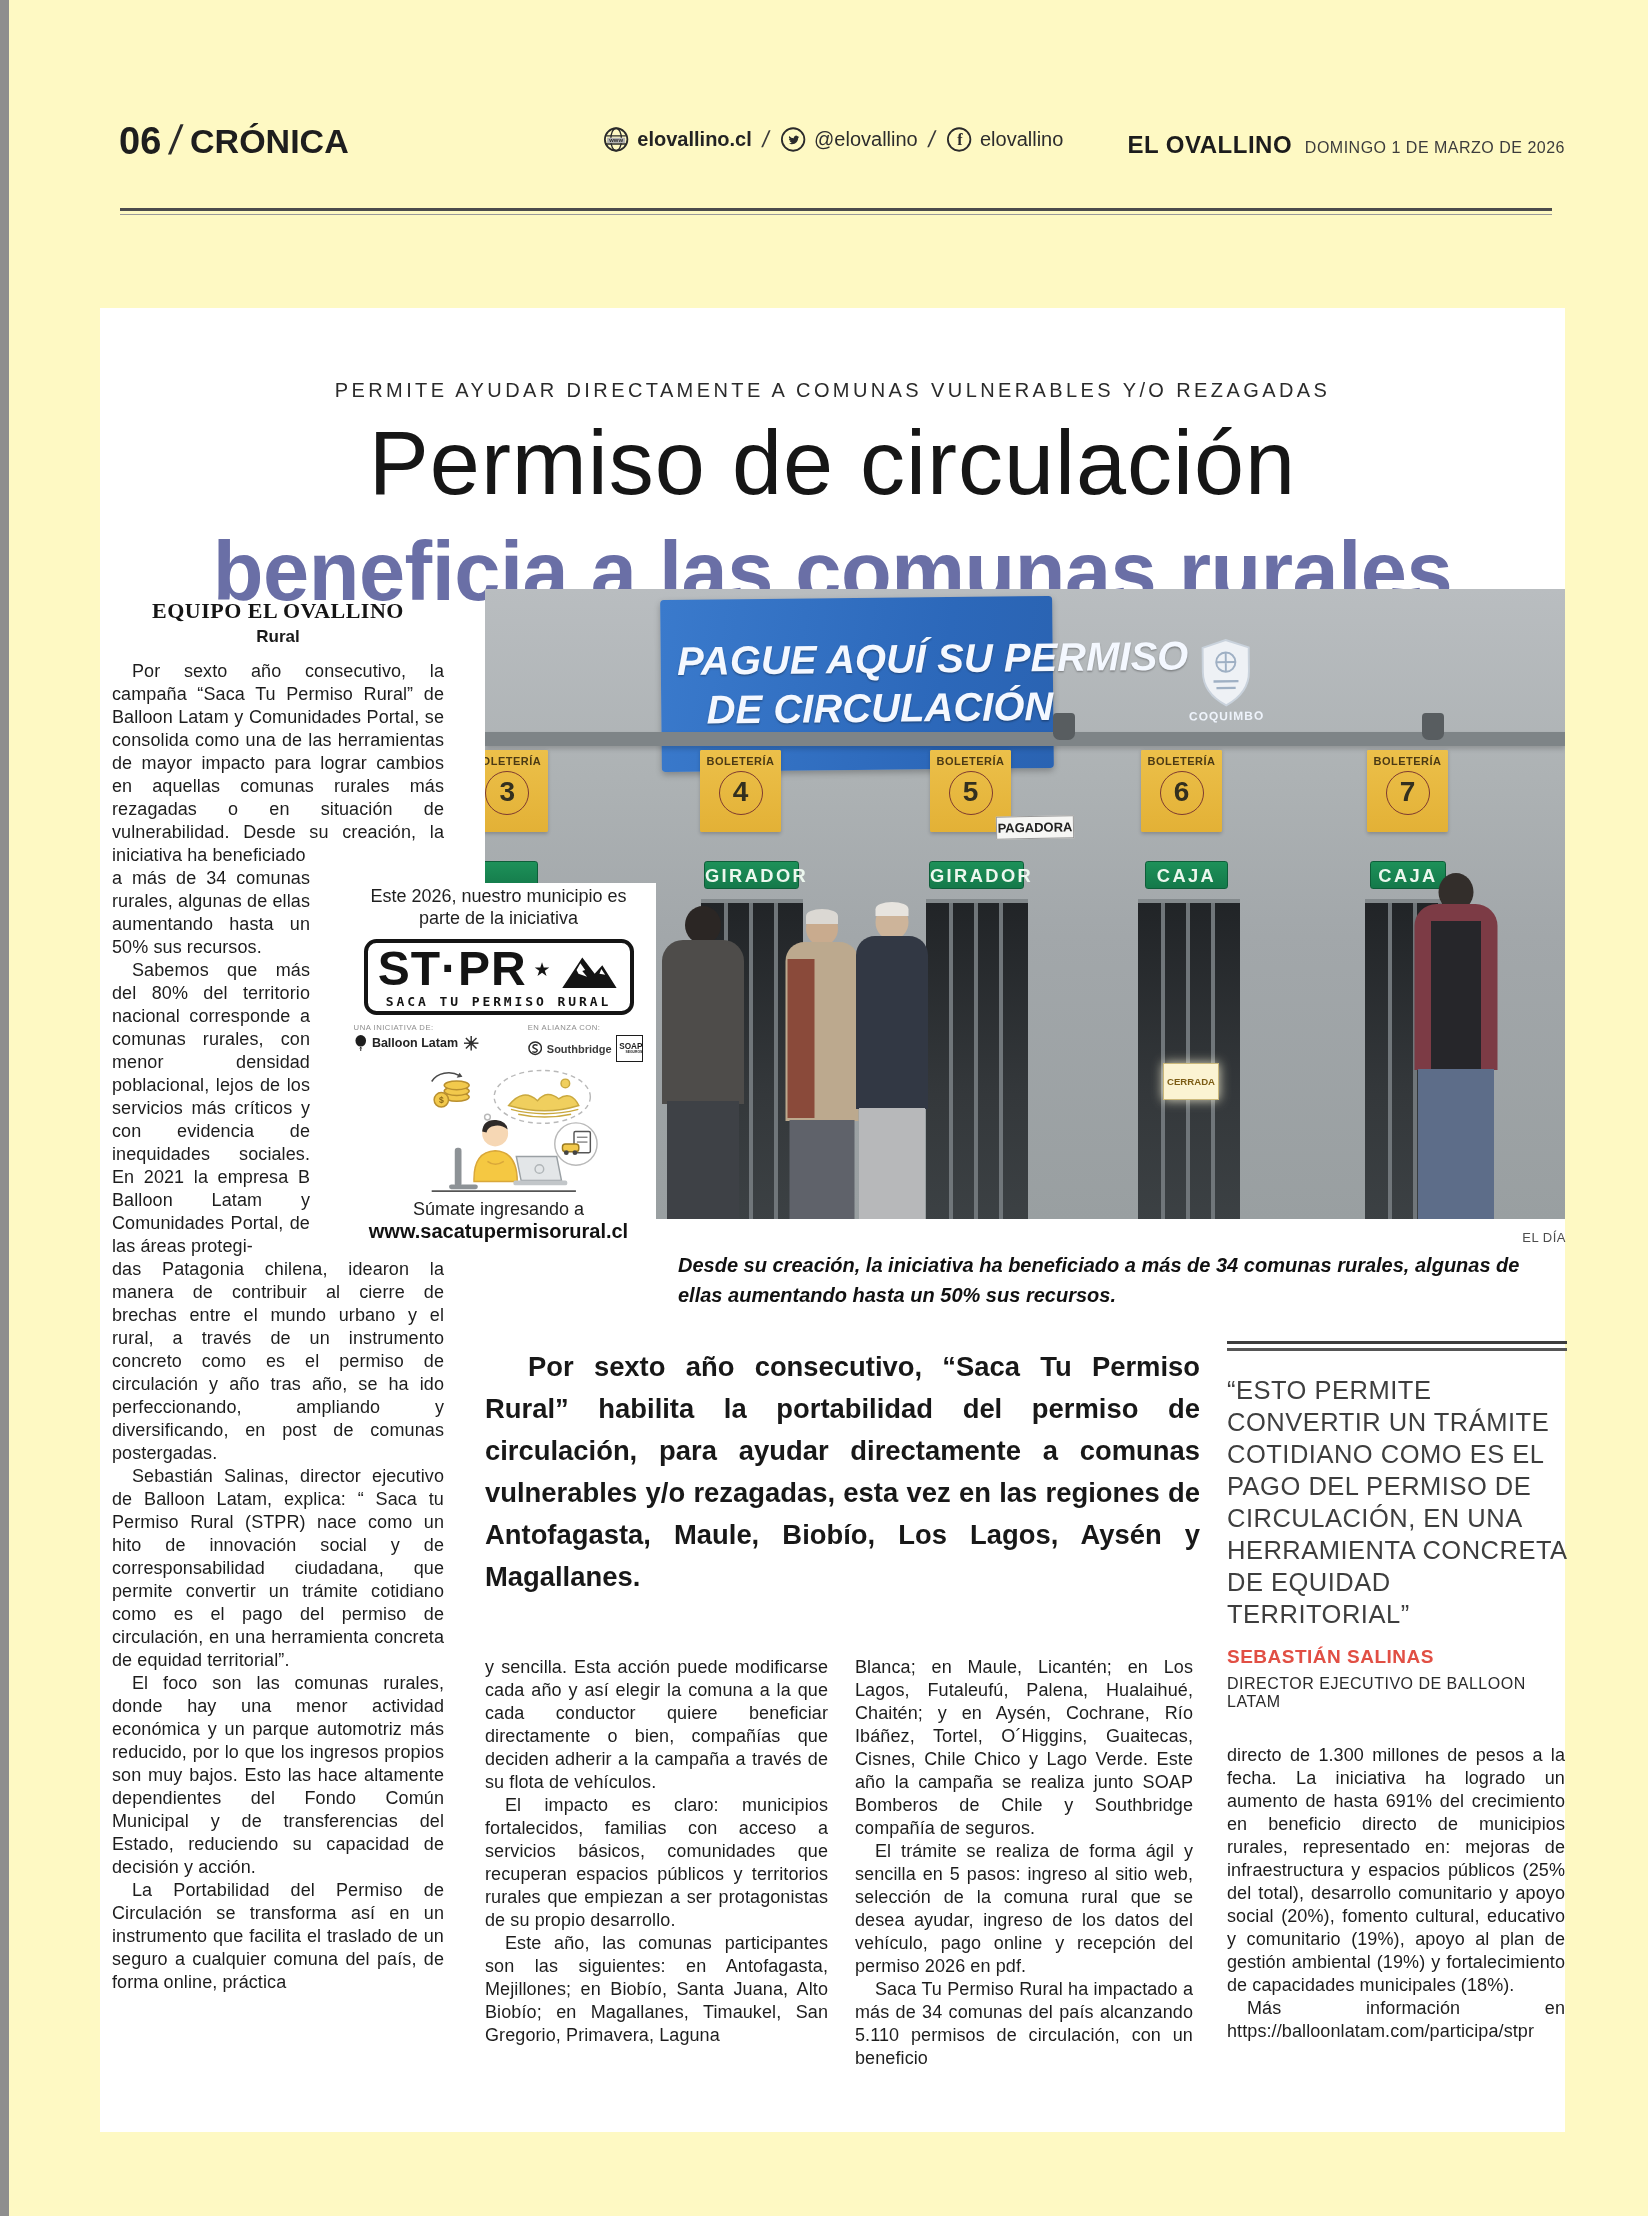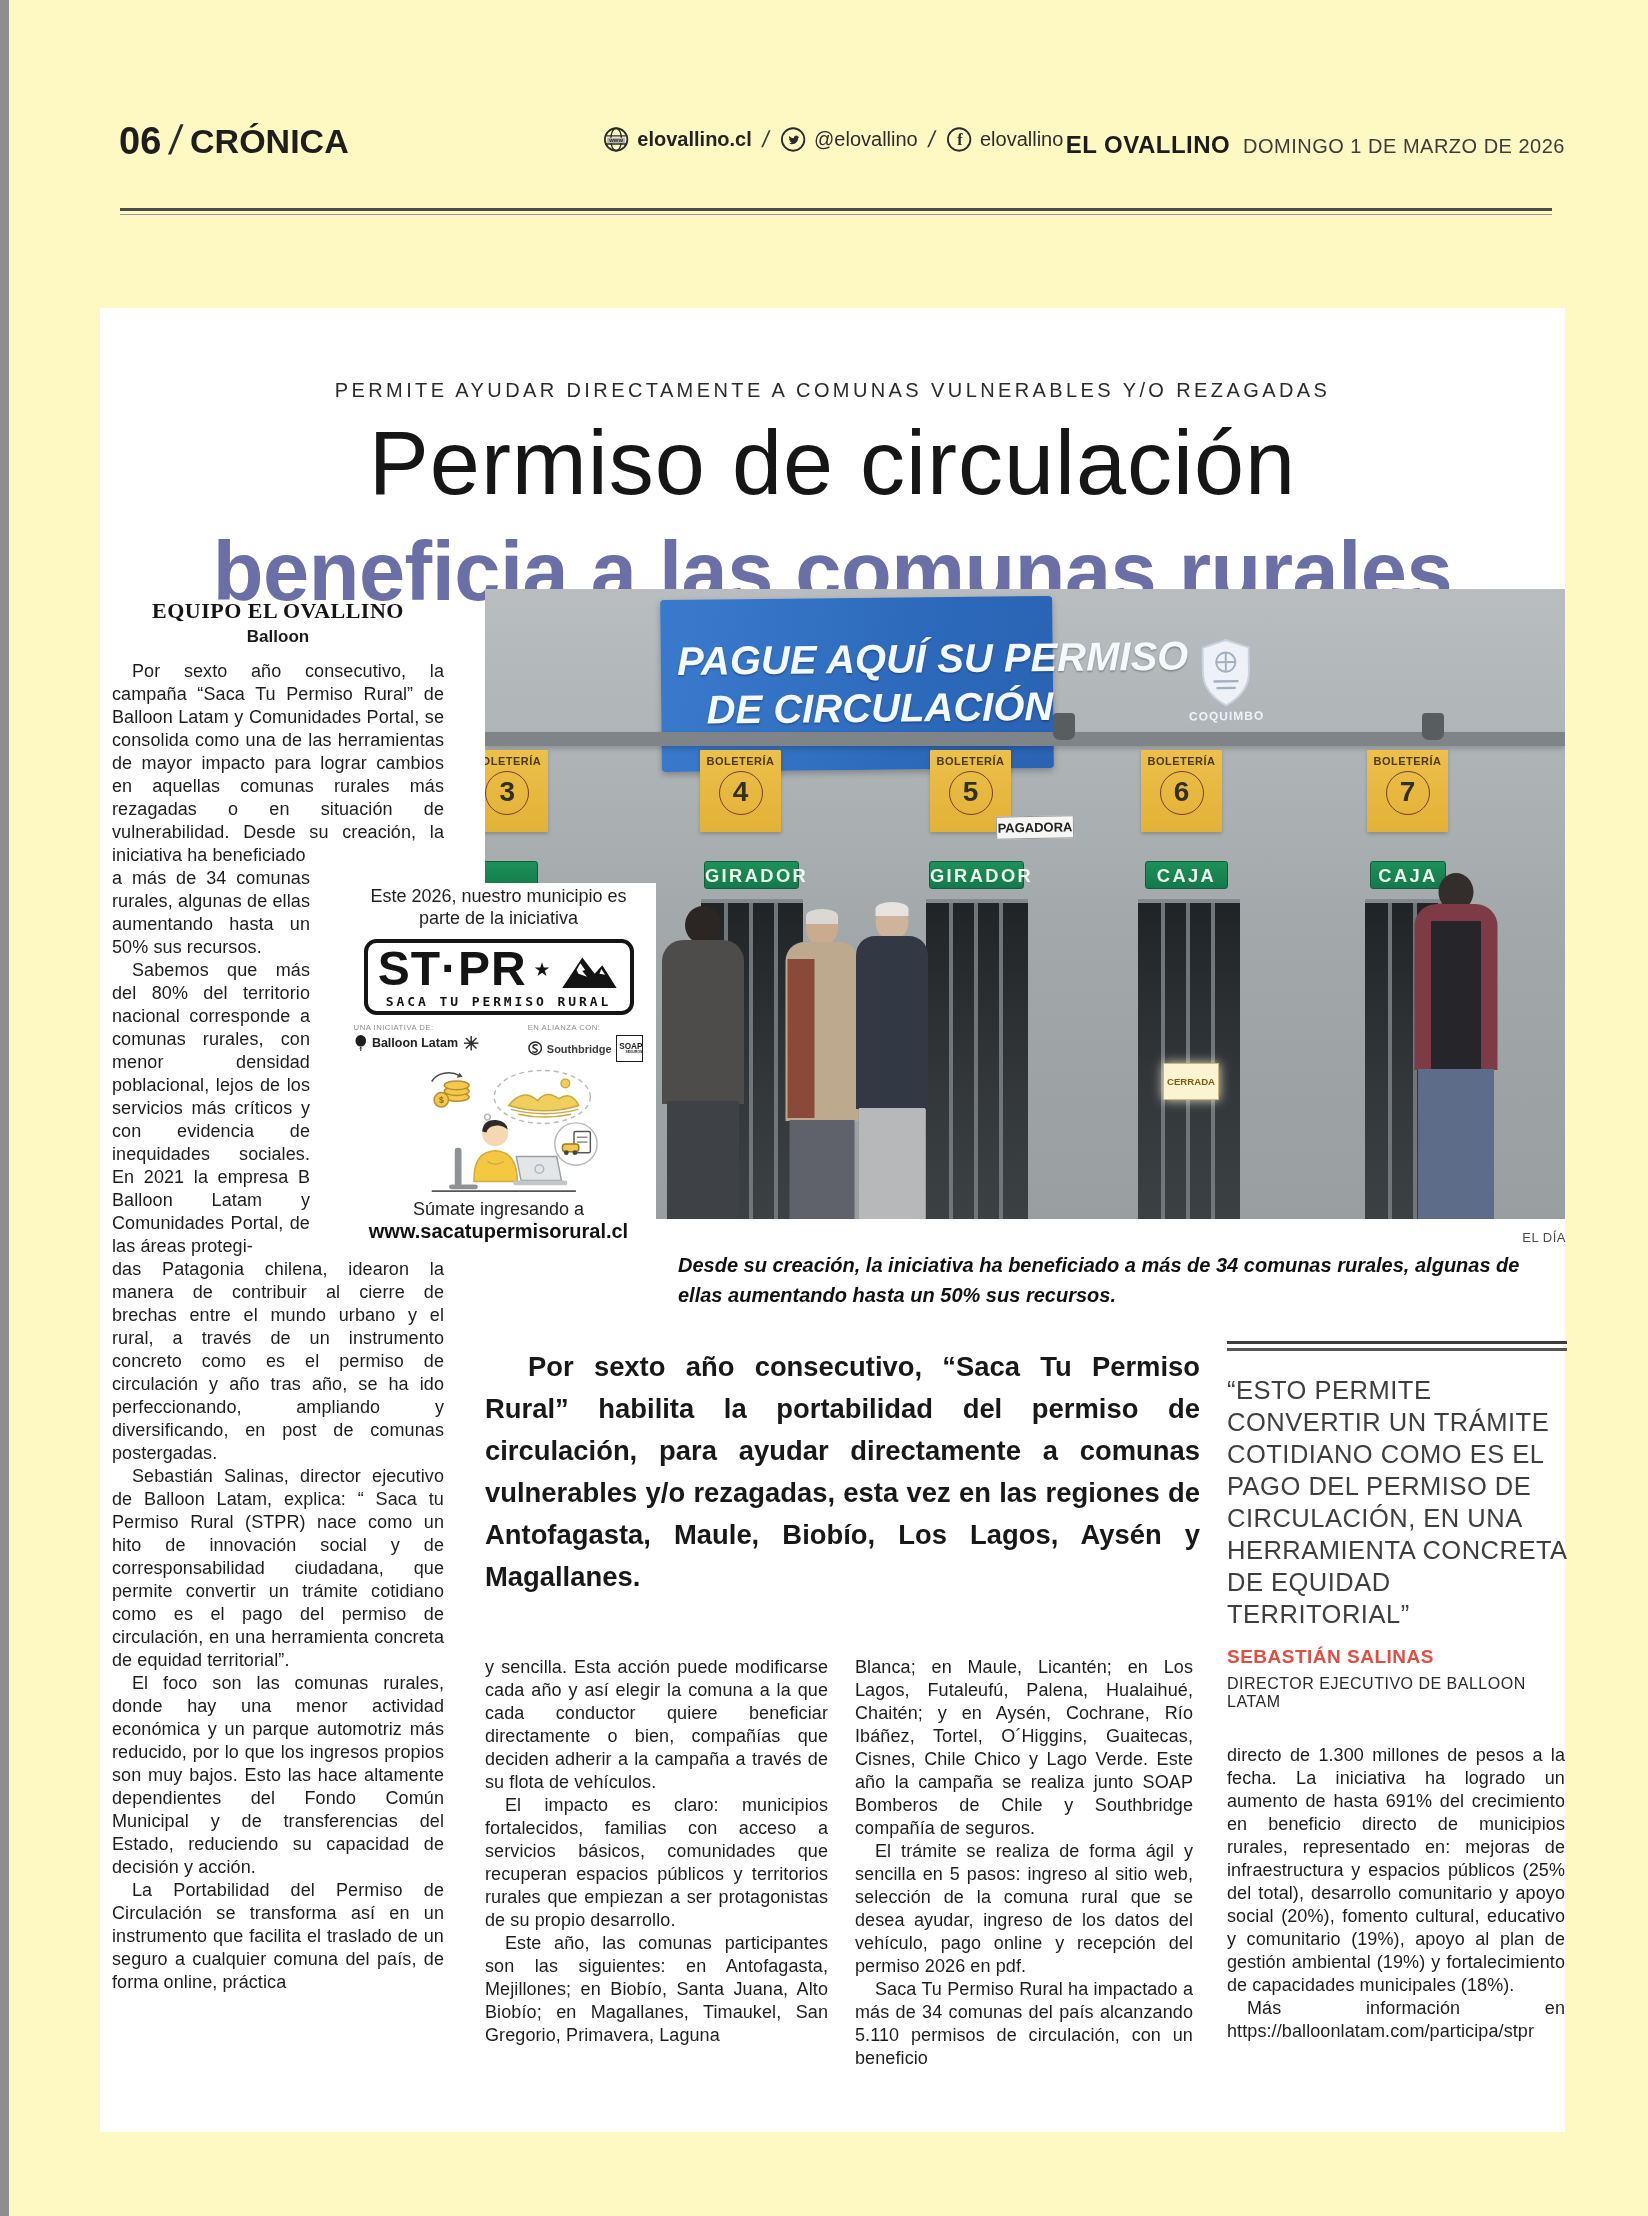--- a/index.html
+++ b/index.html
@@ -12,21 +12,21 @@
   #hdr-page-num{font-size:38px;font-weight:bold;color:#1e1e1e;line-height:1;}
   #hdr-slash{font-size:41px;font-weight:300;color:#2a2a2a;line-height:.95;transform:skewX(-8deg);}
   #hdr-section{font-size:34px;font-weight:bold;color:#1e1e1e;line-height:1.05;}
   #hdr-center{left:50%;top:126px;transform:translateX(-50%);display:flex;align-items:center;gap:7.7px;
               font-size:20px;color:#2c2c2c;white-space:nowrap;}
   #hdr-center .site{font-weight:bold;color:#232323;}
   #hdr-center .sep{font-size:23px;font-weight:300;color:#3a3a3a;transform:skewX(-10deg);padding:0 2.9px;}
   .soc-ic{width:27px;height:27px;}
   #hdr-right{right:92px;top:131px;white-space:nowrap;}
   #masthead{font-size:24px;font-weight:bold;color:#1c1c1c;letter-spacing:0.5px;}
-  #hdr-date{font-size:20px;color:#3c3c3c;letter-spacing:0.5px;margin-left:10.6px;}
+  #hdr-date{font-size:16px;color:#3c3c3c;letter-spacing:0.5px;margin-left:10.6px;}
   #rule-dark{left:111px;top:208px;width:1432px;height:3.4px;background:#4c4c4c;}
   #rule-light{left:111px;top:214px;width:1432px;height:1.4px;background:#9a9a9a;}
 
   
   #sheet{left:91px;top:308px;width:1465px;height:1824px;background:#ffffff;}
 
   
   #kicker{left:91px;top:379px;width:1465px;text-align:center;font-size:20px;letter-spacing:3.4px;color:#2b2b2b;}
   #title1{left:91px;top:415px;width:1465px;text-align:center;font-size:90px;font-weight:400;
           letter-spacing:1px;color:#161616;line-height:1.08;}
@@ -166,21 +166,21 @@
   <div class="abs" id="rule-light"></div>
 
   <div class="abs" id="sheet"></div>
 
   <div class="abs" id="kicker">PERMITE AYUDAR DIRECTAMENTE A COMUNAS VULNERABLES Y/O REZAGADAS</div>
   <div class="abs" id="title1">Permiso de circulación</div>
   <div class="abs" id="title2">beneficia a las comunas rurales</div>
 
   <div class="abs" id="col1">
     <div id="byline">EQUIPO EL OVALLINO</div>
-    <div id="byline-loc">Balloon</div>
+    <div id="byline-loc">Rural</div>
     <div class="bodytxt" id="col1-seg1">
         <p>Por sexto año consecutivo, la campaña “Saca Tu Permiso Rural” de Balloon Latam y Comunidades Portal, se consolida como una de las herramientas de mayor impacto para lograr cambios en aquellas comunas rurales más rezagadas o en situación de vulnerabilidad. Desde su creación, la iniciativa ha beneficiado</p>
       </div>
     <div class="bodytxt cont" id="col1-seg2">
         <p>a más de 34 comunas rurales, algunas de ellas aumentando hasta un 50% sus recursos.</p>
         <p>Sabemos que más del 80% del territorio nacional corresponde a comunas rurales, con menor densidad poblacional, lejos de los servicios más críticos y con evidencia de inequidades sociales. En 2021 la empresa B Balloon Latam y Comunidades Portal, de las áreas protegi-</p>
       </div>
     <div class="bodytxt cont" id="col1-seg3">
         <p>das Patagonia chilena, idearon la manera de contribuir al cierre de brechas entre el mundo urbano y el rural, a través de un instrumento concreto como es el permiso de circulación y año tras año, se ha ido perfeccionando, ampliando y diversificando, en post de comunas postergadas.</p>
         <p>Sebastián Salinas, director ejecutivo de Balloon Latam, explica: “ Saca tu Permiso Rural (STPR) nace como un hito de innovación social y de corresponsabilidad ciudadana, que permite convertir un trámite cotidiano como es el pago del permiso de circulación, en una herramienta concreta de equidad territorial”.</p>

